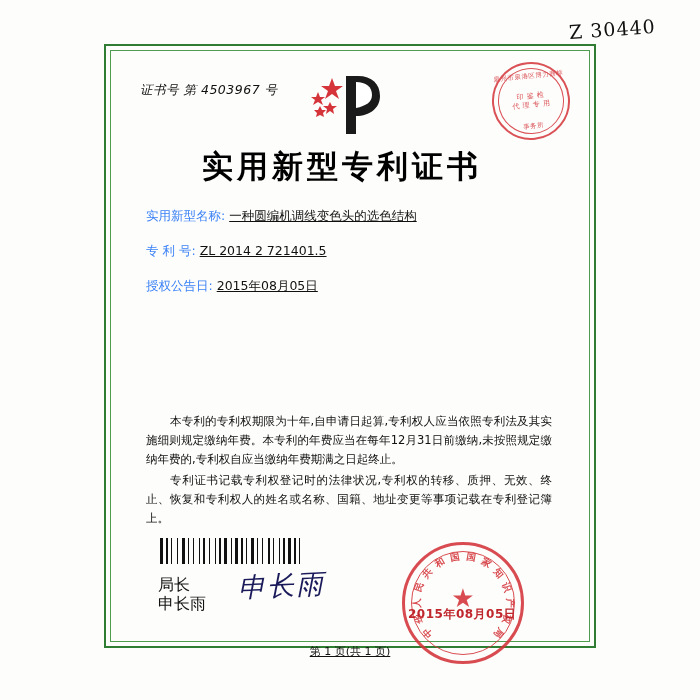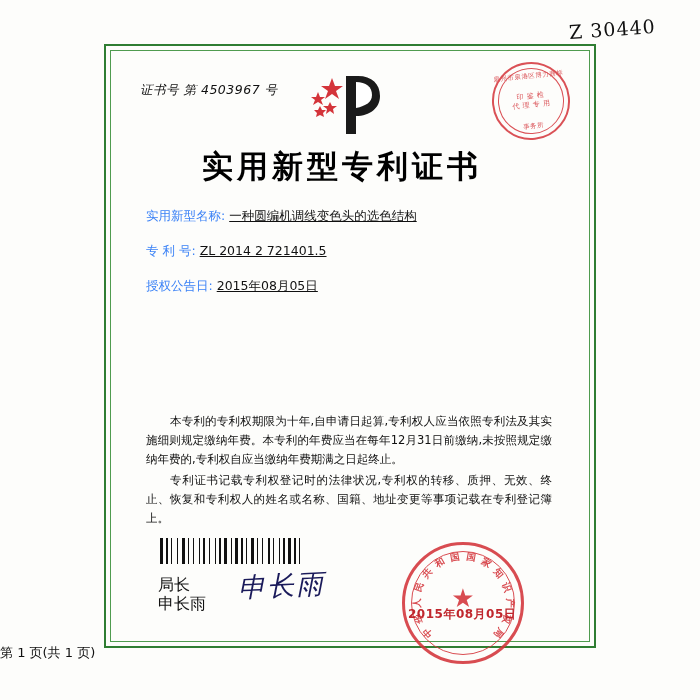--- a/index.html
+++ b/index.html
@@ -239,22 +239,24 @@
     font-size: 12px;
     color: #c0272d;
     letter-spacing: 0.5px;
     font-weight: bold;
   }
   
   .page-footer {
     position: absolute;
     left: 0; right: 0;
     top: 644px;
-    font-size: 13px;
-    color: #111;
+    text-align: center;
+    font-size: 11px;
+    color: #111;
+    text-decoration: underline;
   }
 </style>
 </head>
 <body>
 
 <div id="page">
 
   <div class="frame-outer"></div>
   <div class="frame-inner"></div>
 

